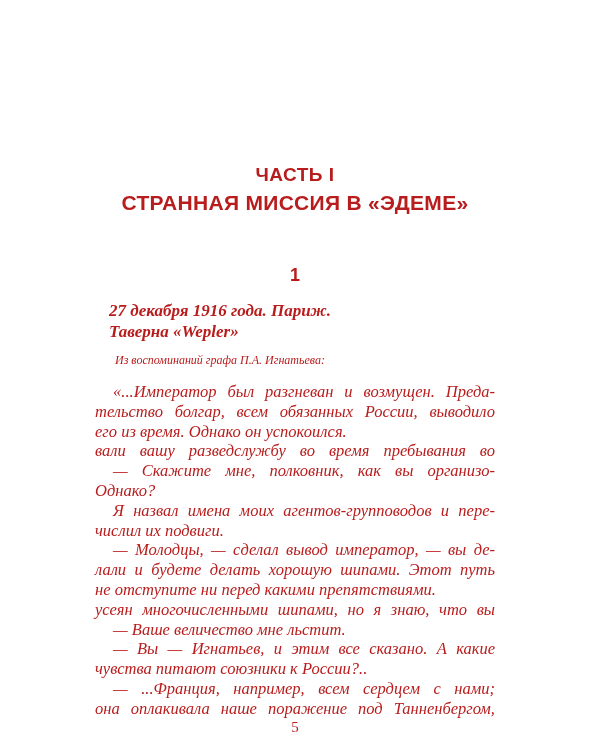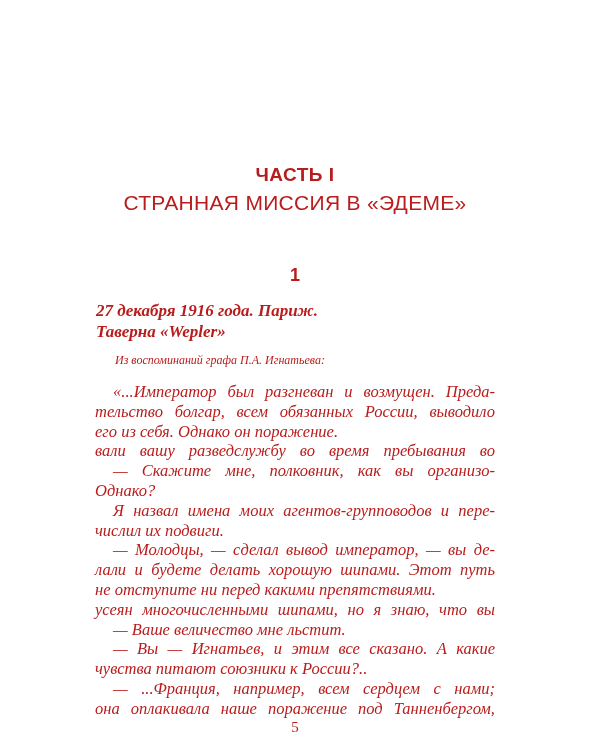--- a/index.html
+++ b/index.html
@@ -30,38 +30,38 @@
     font-size: 19px;
     letter-spacing: 0.5px;
   }
   .part-title {
     position: absolute;
     top: 191px;
     left: -10px;
     width: 420px;
     text-align: center;
     font-family: "Liberation Sans", sans-serif;
-    font-weight: 400;
+    font-weight: 700;
     font-size: 21px;
     letter-spacing: 0.3px;
   }
   .chapter-number {
     position: absolute;
     top: 265px;
     left: 0;
     width: 100%;
     text-align: center;
     font-family: "Liberation Sans", sans-serif;
     font-weight: 700;
     font-size: 18px;
   }
   .dateline {
     position: absolute;
     top: 300px;
-    left: 1px;
+    left: 14px;
     width: 380px;
     font-family: "Liberation Serif", serif;
     font-style: italic;
     font-weight: 700;
     font-size: 17px;
     line-height: 21px;
   }
   .epigraph-intro {
     position: absolute;
     top: 353px;
@@ -109,21 +109,21 @@
     <div class="dateline">
       <div>27 декабря 1916 года. Париж.</div>
       <div>Таверна «Wepler»</div>
     </div>
 
     <div class="epigraph-intro">Из воспоминаний графа П.А. Игнатьева:</div>
 
     <div class="body-text" id="body-lines">
         <div class="line j ind">«...Император был разгневан и возмущен. Преда-</div>
         <div class="line j">тельство болгар, всем обязанных России, выводило</div>
-        <div class="line">его из себя. Однако он поражение.</div>
+        <div class="line">его из время. Однако он успокоился.</div>
         <div class="line j">вали вашу разведслужбу во время пребывания во</div>
         <div class="line j ind">— Скажите мне, полковник, как вы организо-</div>
         <div class="line">Однако?</div>
         <div class="line j ind">Я назвал имена моих агентов-групповодов и пере-</div>
         <div class="line">числил их подвиги.</div>
         <div class="line j ind">— Молодцы, — сделал вывод император, — вы де-</div>
         <div class="line j">лали и будете делать хорошую шипами. Этот путь</div>
         <div class="line">не отступите ни перед какими препятствиями.</div>
         <div class="line j">усеян многочисленными шипами, но я знаю, что вы</div>
         <div class="line ind">— Ваше величество мне льстит.</div>

